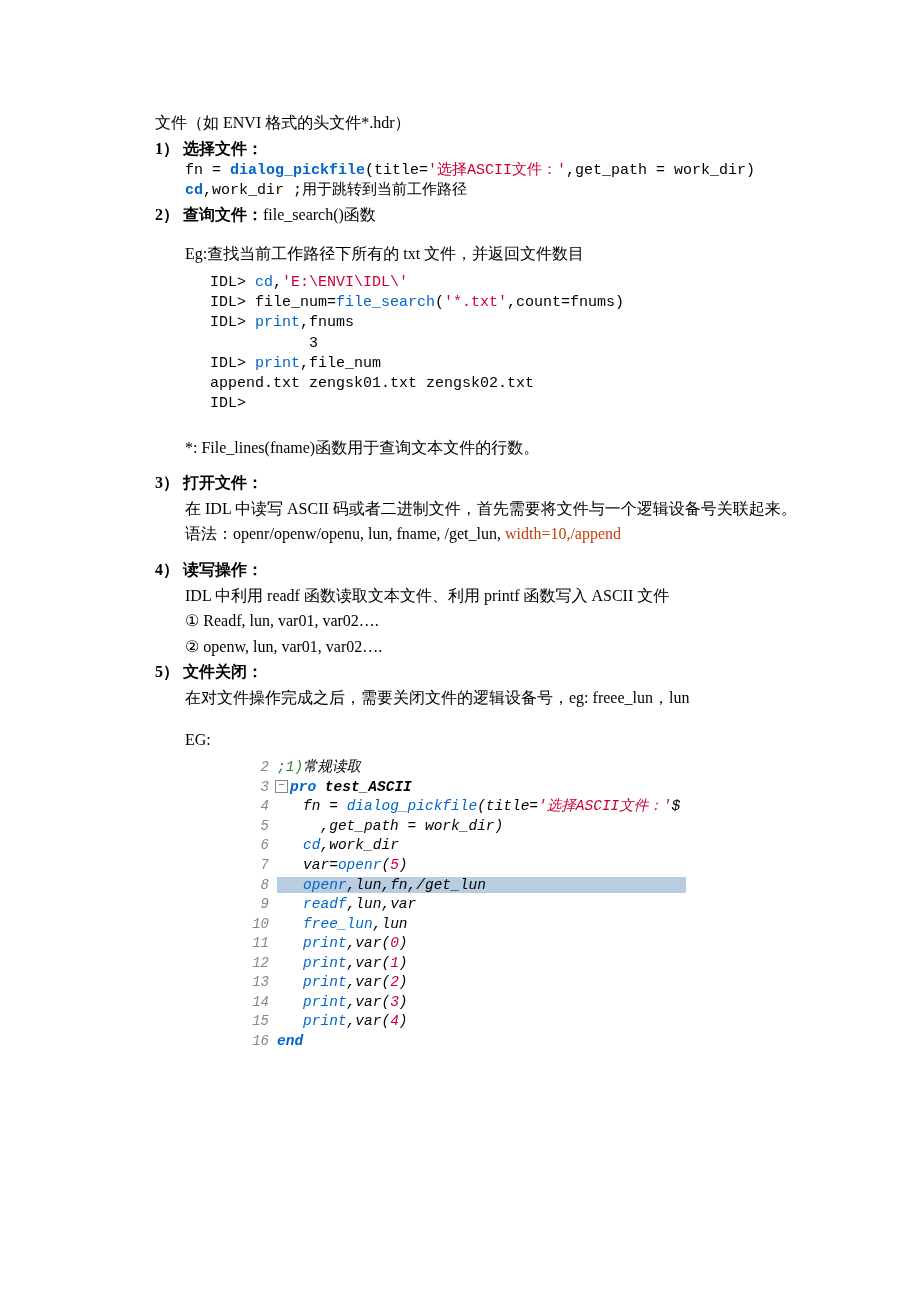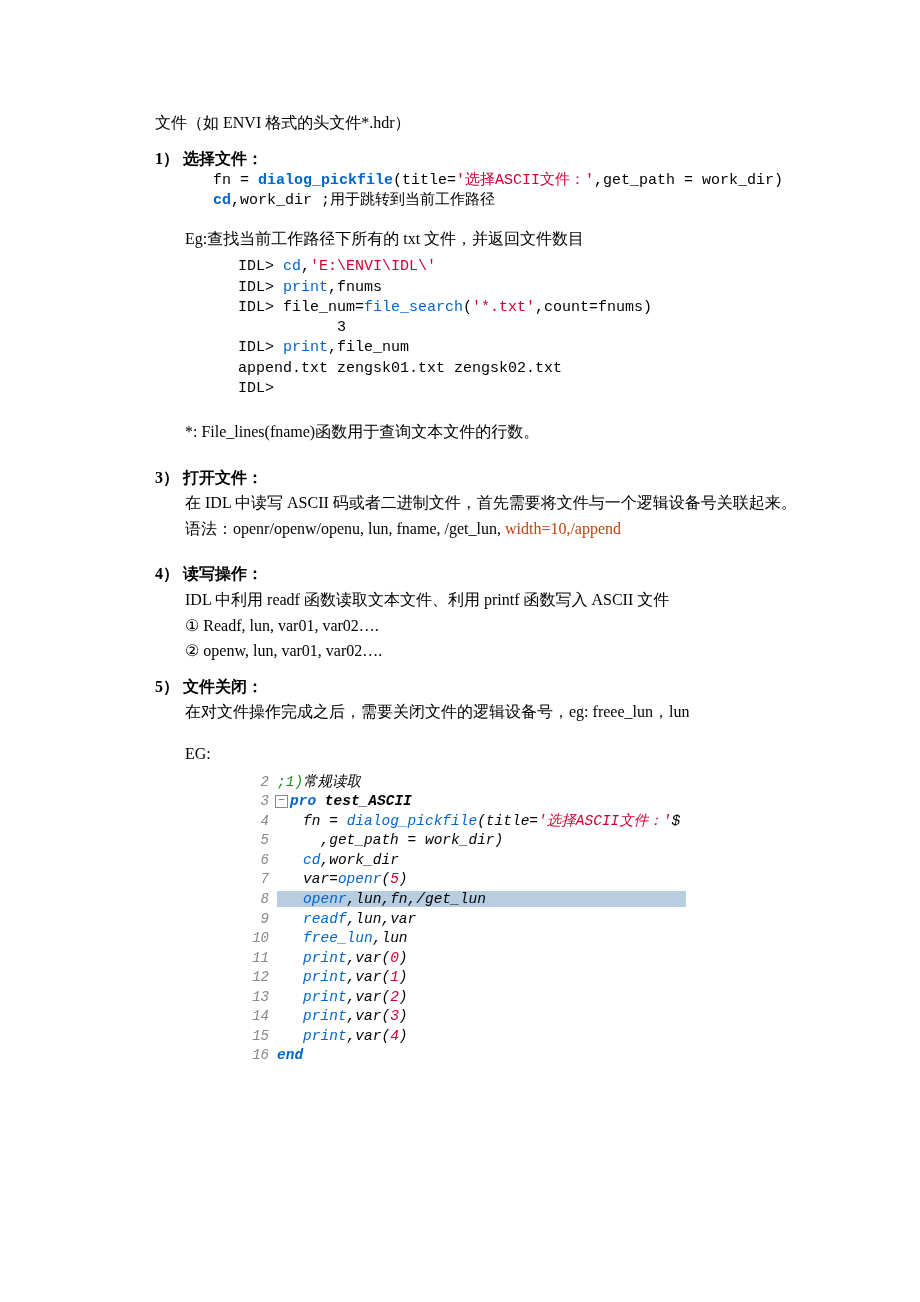--- a/index.html
+++ b/index.html
@@ -11,29 +11,28 @@
   }
   .page {
     padding: 110px 120px 60px 155px;
     font-size: 16px;
     line-height: 1.6;
     color: #000;
   }
   .bold { font-weight: bold; }
   .section-head {
     font-weight: bold;
-    margin-top: 10px;
   }
   .indent { padding-left: 30px; }
   .mono {
     font-family: "Courier New", monospace;
     font-size: 15px;
     line-height: 1.35;
   }
-  .code-line { white-space: pre; margin-left: 28px; }
+  .code-line { white-space: pre; }
   .blue { color: #0066cc; }
   .red { color: #cc0033; }
   .dark { color: #000; }
   .codeblock1 {
     margin: 6px 0 6px 55px;
   }
   .codeblock2 {
     margin: 6px 0 6px 90px;
     font-style: italic;
   }
@@ -71,27 +70,30 @@
 <div class="page">
 
   <div>文件（如 ENVI 格式的头文件*.hdr）</div>
 
   <div class="section-head">1） 选择文件：</div>
   <div class="indent mono">
     <div class="code-line"><span class="dark">fn = </span><span class="blue bold">dialog_pickfile</span><span class="dark">(title=</span><span class="red">'选择ASCII文件：'</span><span class="dark">,get_path = work_dir)</span></div>
     <div class="code-line"><span class="blue bold">cd</span><span class="dark">,work_dir ;用于跳转到当前工作路径</span></div>
   </div>
 
+  <div class="section-head">
+    <span>2） 查询文件：</span><span style="font-weight:normal;">file_search()函数</span>
+  </div>
   <div style="height:14px;"></div>
   <div class="indent">Eg:查找当前工作路径下所有的 txt 文件，并返回文件数目</div>
 
   <div class="codeblock1 mono">
     <div class="code-line"><span>IDL&gt; </span><span class="blue">cd</span><span>,</span><span class="red">'E:\ENVI\IDL\'</span></div>
+    <div class="code-line"><span>IDL&gt; </span><span>file_num=</span><span class="blue">file_search</span><span>(</span><span class="red">'*.txt'</span><span>,count=fnums)</span></div>
     <div class="code-line"><span>IDL&gt; </span><span class="blue">print</span><span>,fnums</span></div>
-    <div class="code-line"><span>IDL&gt; </span><span>file_num=</span><span class="blue">file_search</span><span>(</span><span class="red">'*.txt'</span><span>,count=fnums)</span></div>
     <div class="code-line">           3</div>
     <div class="code-line"><span>IDL&gt; </span><span class="blue">print</span><span>,file_num</span></div>
     <div class="code-line">append.txt zengsk01.txt zengsk02.txt</div>
     <div class="code-line">IDL&gt;</div>
   </div>
 
   <div style="height:14px;"></div>
   <div class="indent">*: File_lines(fname)函数用于查询文本文件的行数。</div>
 
   <div style="height:10px;"></div>

